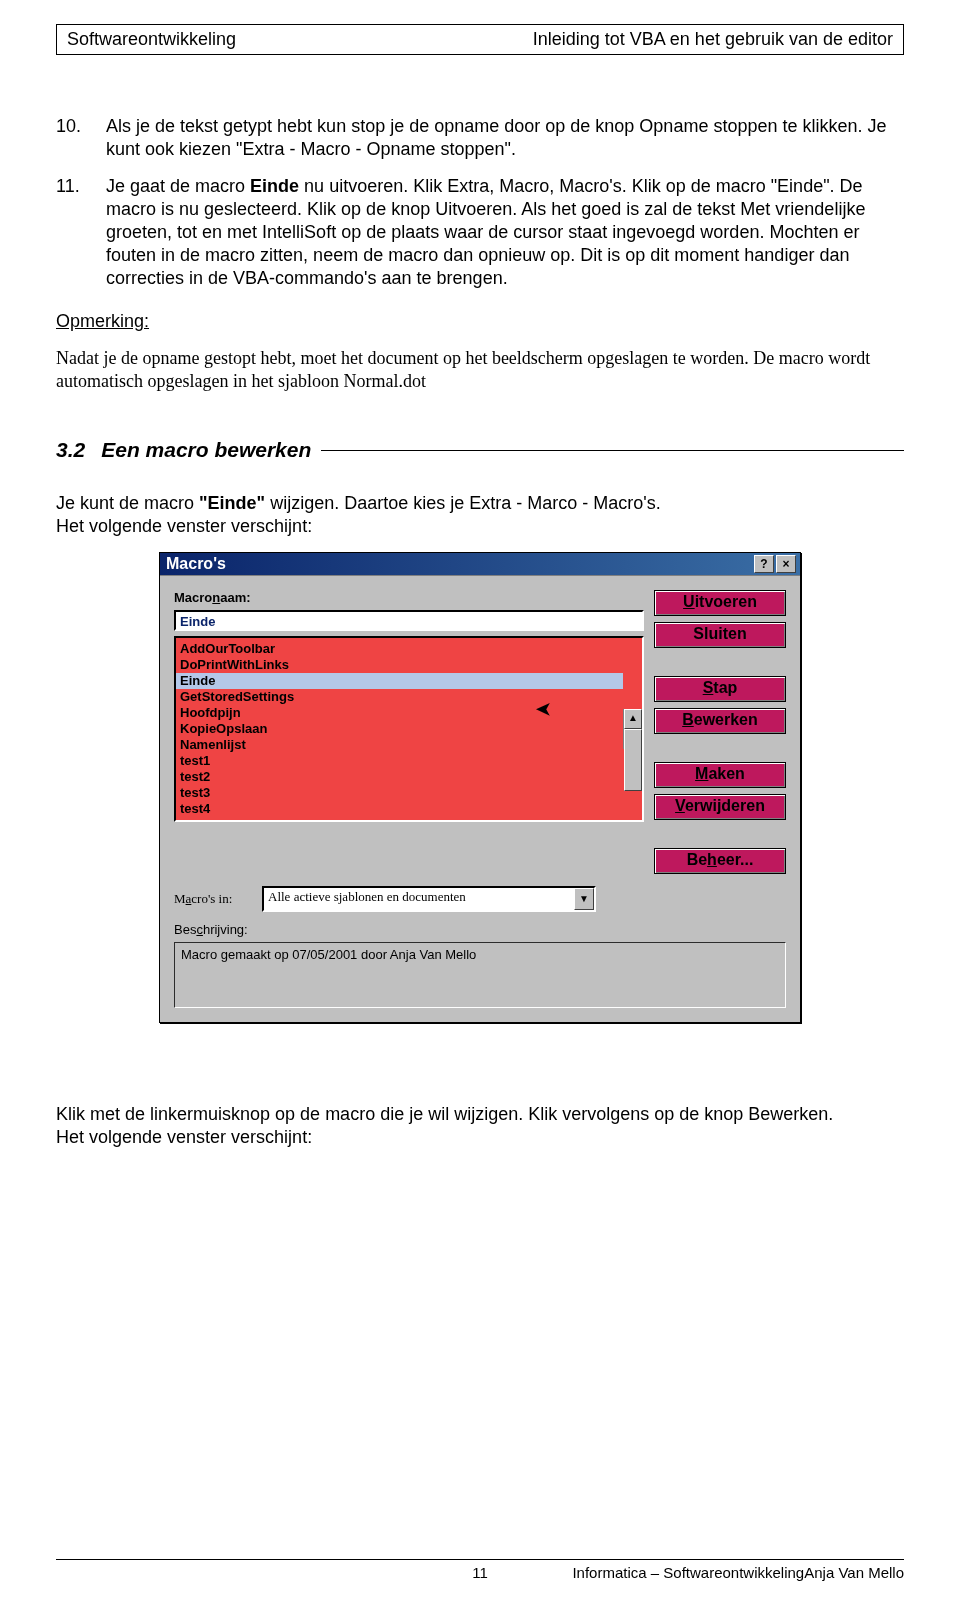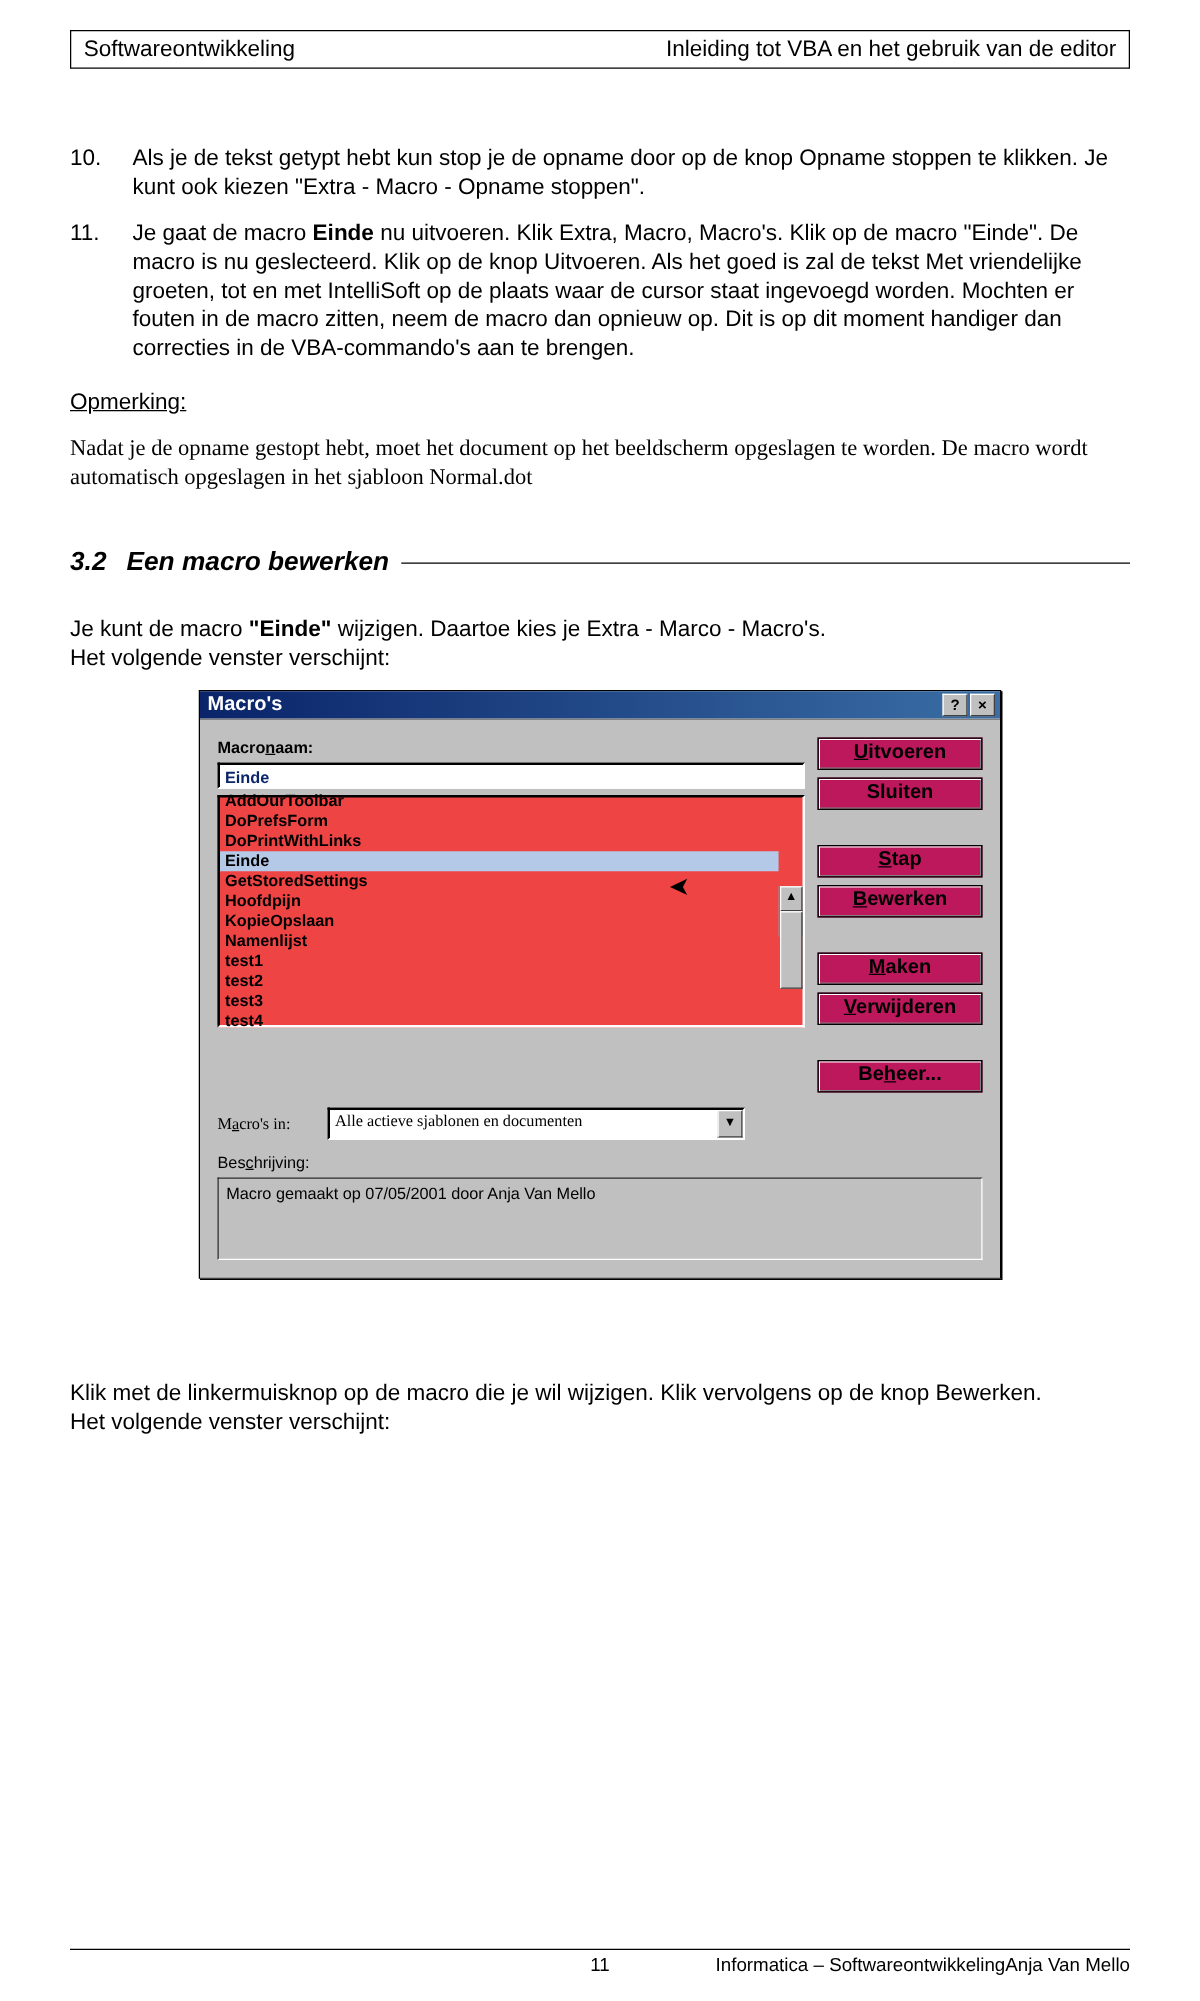--- a/index.html
+++ b/index.html
@@ -289,21 +289,20 @@
         <div class="dlg-row">
           <div class="dlg-left">
             <span class="lbl">
               <span>Macro</span><span class="accel">n</span><span>aam:</span>
             </span>
             <div class="text-input" style="color:#0a246a;">Einde</div>
 
             <div class="listbox">
               <div class="lb-items" id="lb-items">
                   <div class="lb-item">AddOurToolbar</div>
-                  <div class="lb-item">DoPrefsForm</div>
                   <div class="lb-item">DoPrintWithLinks</div>
                   <div class="lb-item selected">Einde</div>
                   <div class="lb-item">GetStoredSettings</div>
                   <div class="lb-item">Hoofdpijn</div>
                   <div class="lb-item">KopieOpslaan</div>
                   <div class="lb-item">Namenlijst</div>
                   <div class="lb-item">test1</div>
                   <div class="lb-item">test2</div>
                   <div class="lb-item">test3</div>
                   <div class="lb-item">test4</div>

